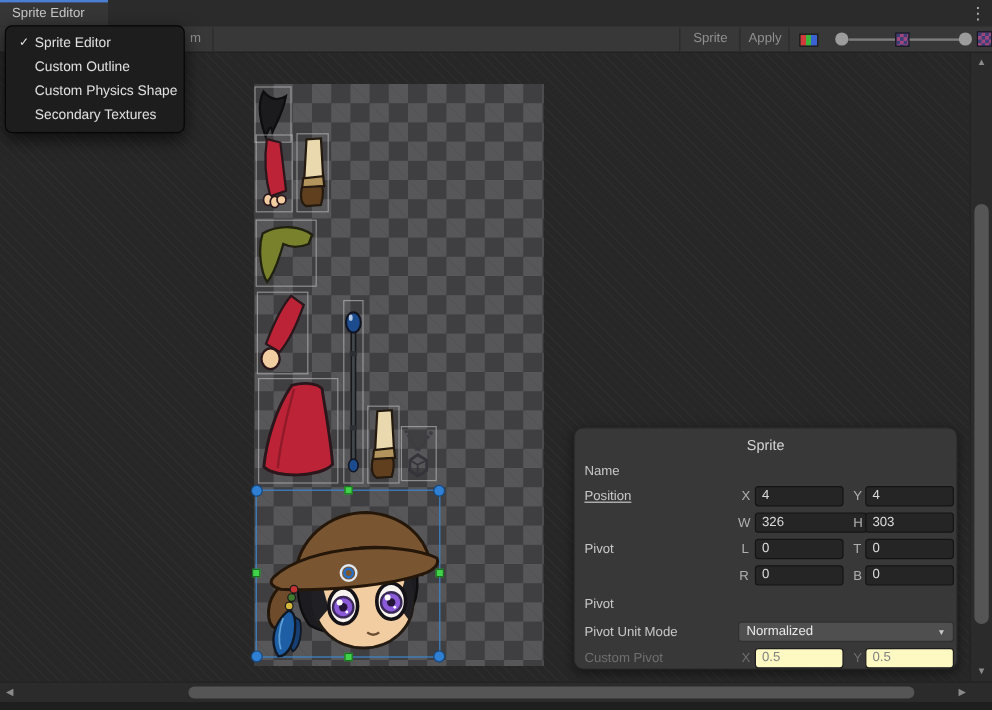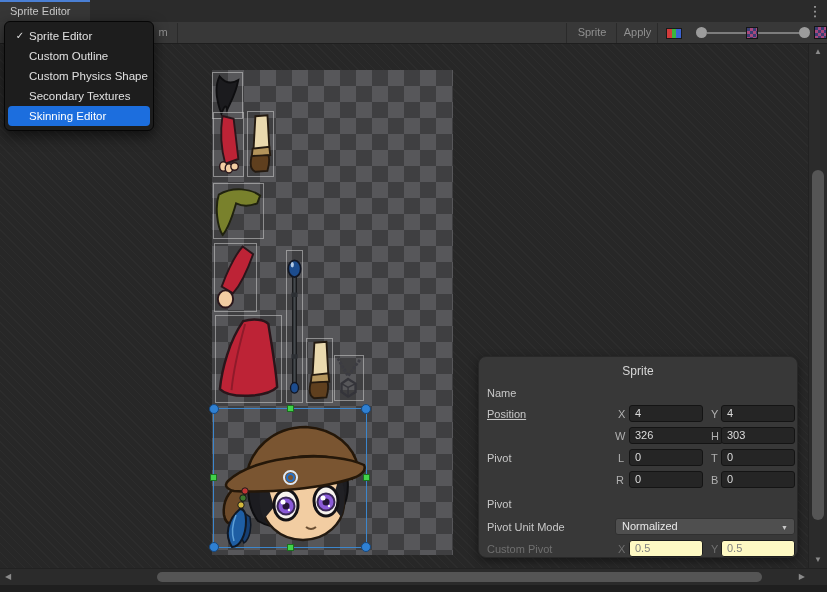--- a/index.html
+++ b/index.html
@@ -299,16 +299,13 @@
   </div>
   <div class="menu-item">
     <span>Custom Outline</span>
   </div>
   <div class="menu-item">
     <span>Custom Physics Shape</span>
   </div>
   <div class="menu-item">
     <span>Secondary Textures</span>
   </div>
-  <div class="menu-item hl">
-    <span>Skinning Editor</span>
-  </div>
 </div>
 
 </body></html>

